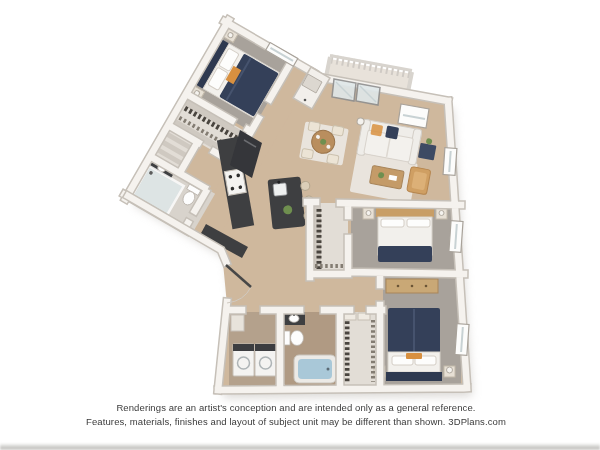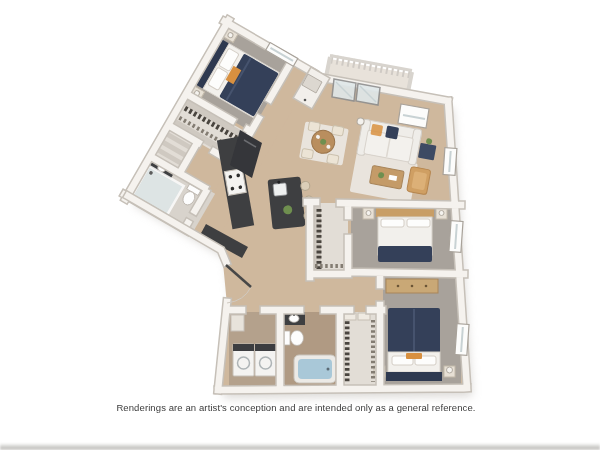--- a/index.html
+++ b/index.html
@@ -307,16 +307,17 @@
     <line class="glassline" x1="456" y1="224" x2="456" y2="249"></line>
   </g>
   <g transform="rotate(4 462 339)">
     <rect class="win" x="456" y="324" width="12" height="31"></rect>
     <line class="glassline" x1="462" y1="327" x2="462" y2="352"></line>
   </g>
 </svg>
 
 <div id="disclaimer">
   <div>Renderings are an artist's conception and are intended only as a general reference.</div>
+  <div>Features, materials, finishes and layout of subject unit may be different than shown. 3DPlans.com</div>
 </div>
 
 <div id="bottom-edge"></div>
 </div>
 
 </body></html>

